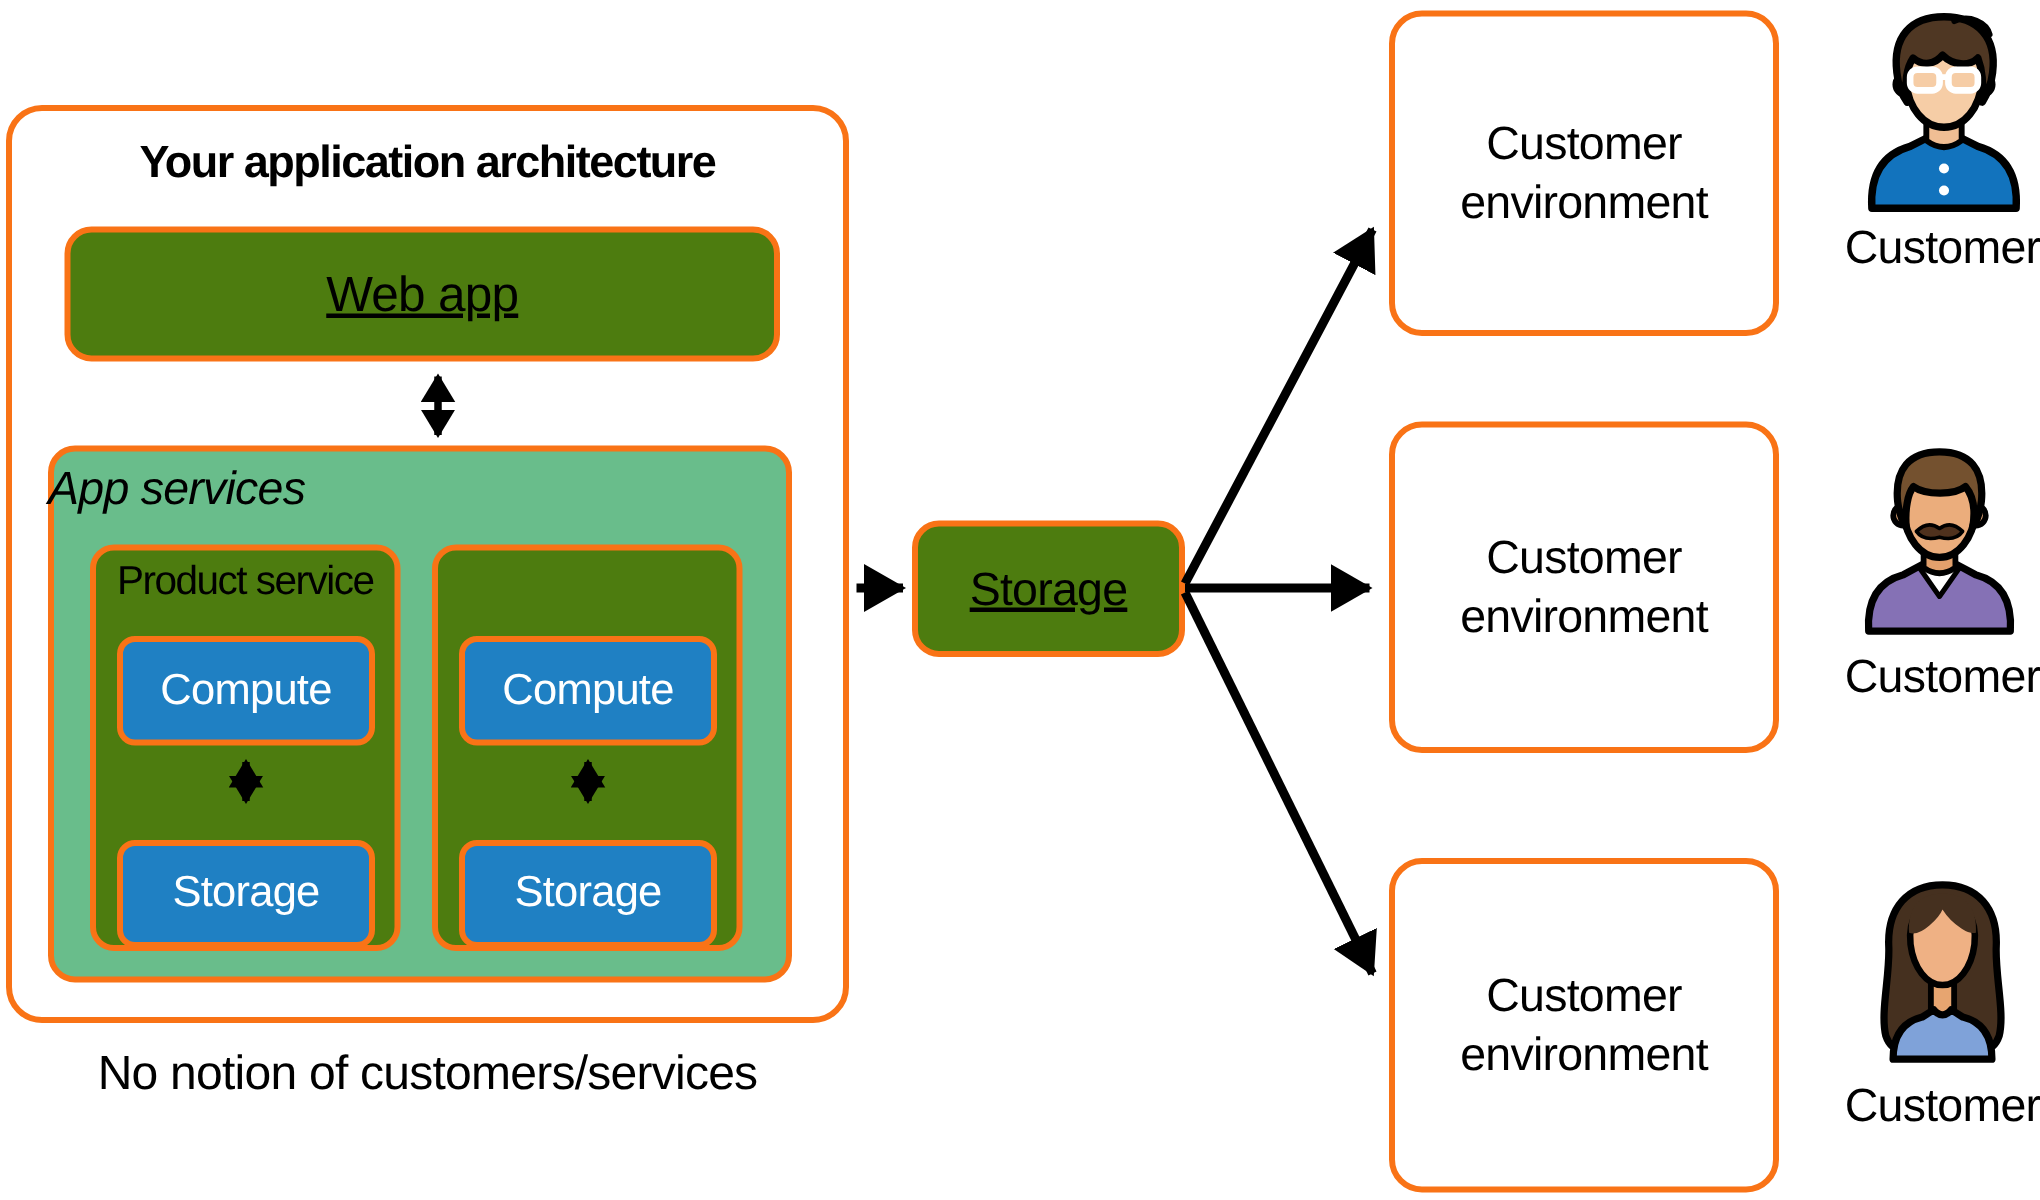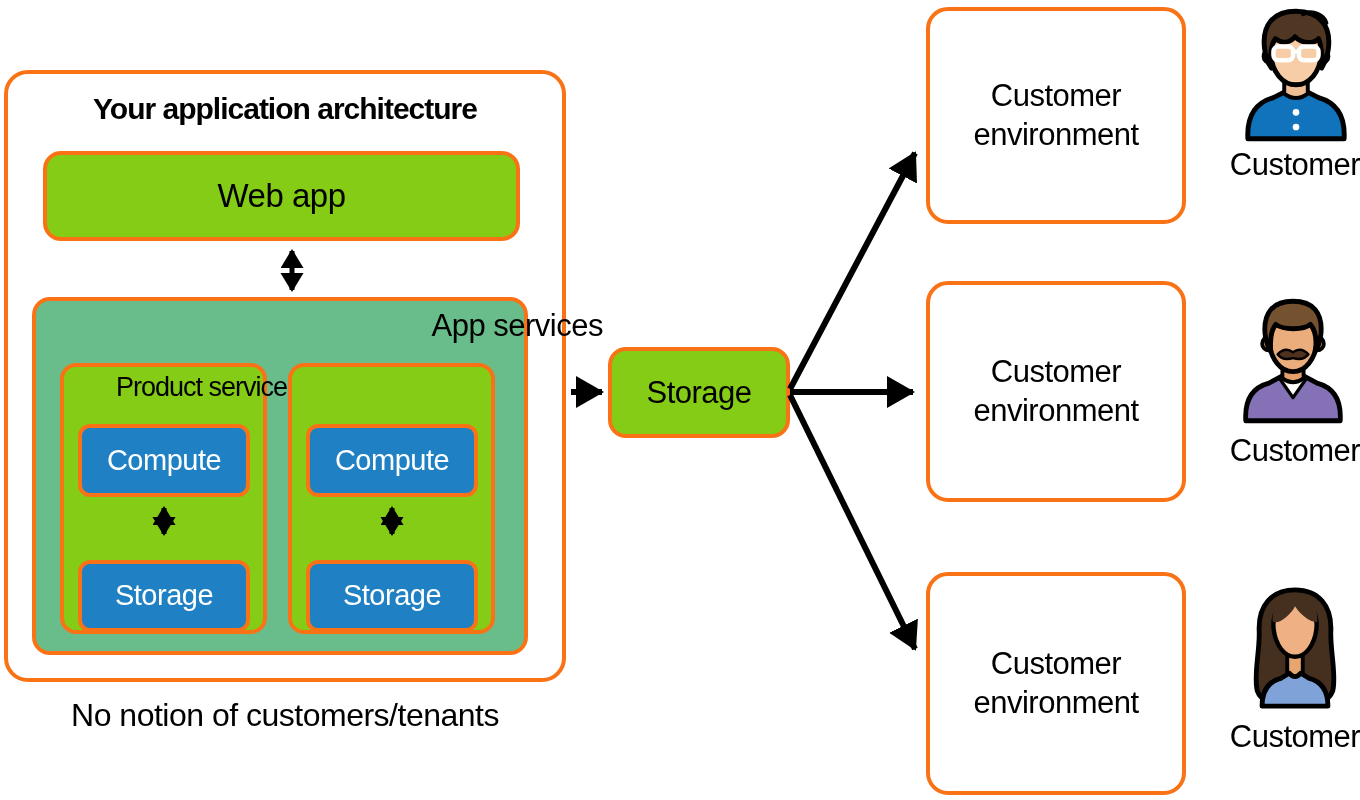--- a/index.html
+++ b/index.html
@@ -2,31 +2,31 @@
 <html><head>
 <meta charset="utf-8">
 <style>
   html,body{margin:0;padding:0;background:#fff;}
   #stage{
     position:relative;width:1360px;height:800px;background:#fff;overflow:hidden;
     font-family:"Liberation Sans", sans-serif;color:#000;padding-left:21px;
   }
   .abs{position:absolute;box-sizing:border-box;}
   .box{border:4px solid #f97316;background:#fff;}
-  .gray{background:#84cc16;}
+  .gray{background:#4d7c0f;text-decoration:underline;}
   .green{background:#69BD8B;}
   .blue{background:#1F80C3;}
   .center-flex{display:flex;align-items:center;justify-content:center;text-align:center;}
   .lbl{letter-spacing:-0.5px;line-height:1.15;}
   
   .outer-panel{left:4px;top:70px;width:562px;height:612px;border-radius:24px;}
   .panel-title{left:4px;top:92px;width:562px;font-size:30px;font-weight:700;text-align:center;letter-spacing:-1px;}
   .webapp{left:43px;top:151px;width:477px;height:90px;border-radius:18px;font-size:33px;}
   .appservices{left:32px;top:297px;width:496px;height:358px;border-radius:18px;}
-  .appservices-label{left:32px;top:308px;width:571px;font-size:31px;text-align:right;}
+  .appservices-label{left:32px;top:308px;width:571px;font-size:31px;text-align:left;font-style:italic;}
   .service{top:363px;width:207px;height:271px;border-radius:16px;}
   .service-label{top:372px;width:207px;font-size:27px;text-align:center;letter-spacing:-1px;}
   .chip{width:172px;height:73px;border-radius:12px;color:#fff;font-size:29px;}
   .storage-chip{top:560px;height:72px;}
   .caption{left:4px;top:697px;width:562px;font-size:32px;text-align:center;letter-spacing:-0.5px;}
   .deploy{left:608px;top:347px;width:182px;height:91px;border-radius:18px;font-size:31px;}
   .env{left:926px;width:260px;border-radius:22px;font-size:31px;}
   .env-text{width:210px;line-height:1.25;}
   .cust-label{width:170px;font-size:31px;text-align:center;letter-spacing:-0.5px;}
   svg{display:block;}
@@ -42,37 +42,37 @@
   <div class="abs panel-title lbl">Your application architecture</div>
 
   <div class="abs box gray webapp center-flex lbl">
     <span>Web app</span>
   </div>
 
   <div class="abs box green appservices"></div>
   <div class="abs appservices-label lbl">App services</div>
 
   <div class="abs box gray service" style="left:60px;"></div>
-  <div class="abs service-label lbl" style="left:60px;margin-left:38px;">Product service</div>
+  <div class="abs service-label lbl" style="left:60px;">Product service</div>
   <div class="abs box blue chip center-flex lbl" style="left:78px;top:424px;">
     <span>Compute</span>
   </div>
   <div class="abs box blue chip storage-chip center-flex lbl" style="left:78px;">
     <span>Storage</span>
   </div>
 
   <div class="abs box gray service" style="left:288px;"></div>
   <div class="abs box blue chip center-flex lbl" style="left:306px;top:424px;">
     <span>Compute</span>
   </div>
   <div class="abs box blue chip storage-chip center-flex lbl" style="left:306px;">
     <span>Storage</span>
   </div>
 
-  <div class="abs caption lbl">No notion of customers/tenants</div>
+  <div class="abs caption lbl">No notion of customers/services</div>
 
   <div class="abs box gray deploy center-flex lbl">
     <span>Storage</span>
   </div>
 
   <div class="abs box env center-flex" style="top:7px;height:217px;">
     <div class="env-text lbl">Customer environment</div>
   </div>
   <div class="abs box env center-flex" style="top:281px;height:221px;">
     <div class="env-text lbl">Customer environment</div>

